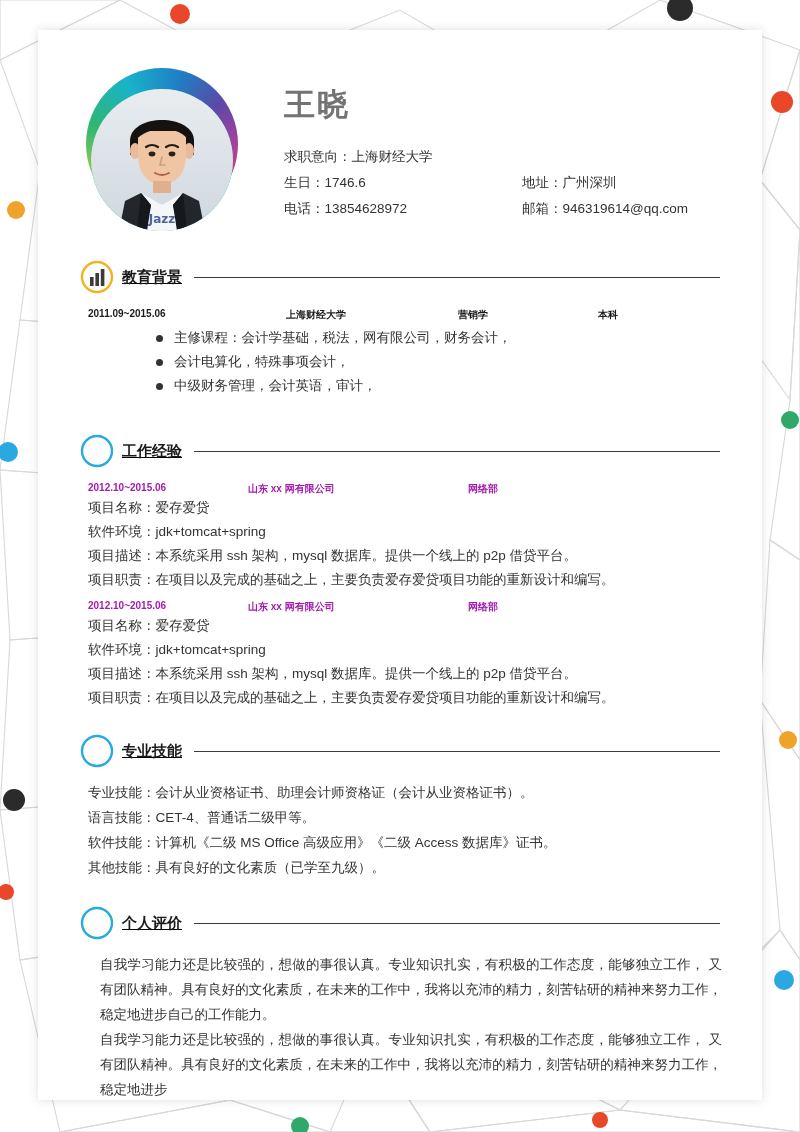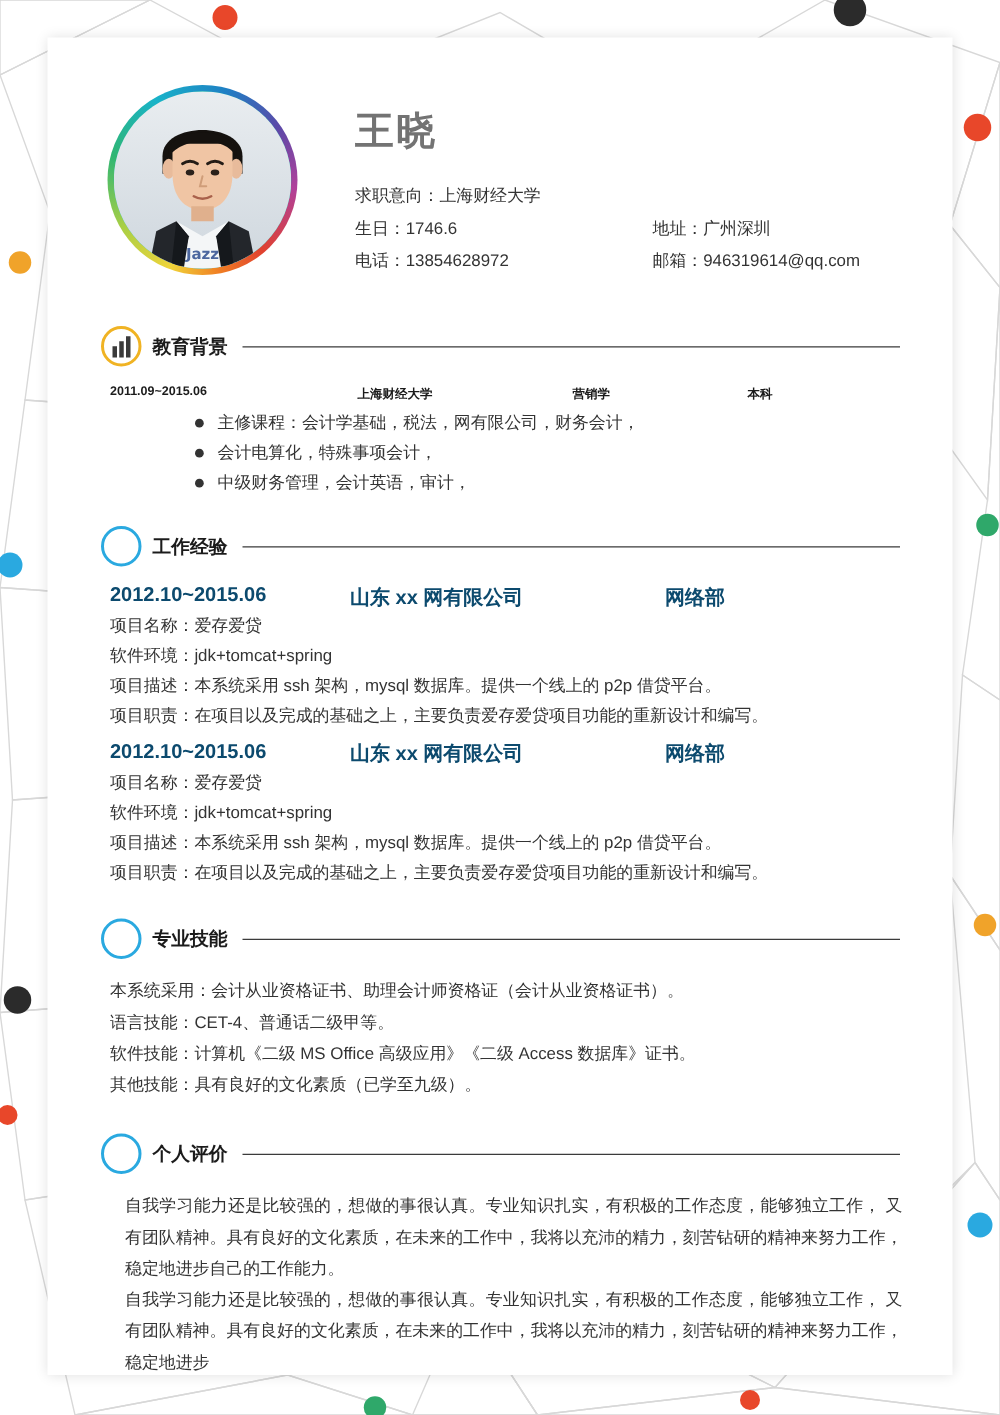--- a/index.html
+++ b/index.html
@@ -54,21 +54,21 @@
     border-radius: 50%;
     background:
       conic-gradient(from 200deg,
         #f0d43a 0deg, #a8cf45 40deg, #2fb673 85deg,
         #19b3c9 130deg, #1f7fc4 175deg, #5b49a8 215deg,
         #b0409a 255deg, #e0412f 300deg, #f07f23 330deg, #f0d43a 360deg);
     padding: 5px;
   }
   .photo-inner {
     position: absolute;
-    left: 5px; top: 5px;
+    left: 5px; top: 21px;
     width: 142px; height: 142px;
     border-radius: 50%;
     overflow: hidden;
     background: #14b8a6;
   }
   .photo-svg { display: block; width: 142px; height: 142px; }
   .header-text {
     flex: 1 1 auto;
     padding-left: 46px;
     padding-top: 20px;
@@ -88,20 +88,21 @@
   .hdr-line { display: flex; }
   .hdr-col-a { width: 238px; }
   .hdr-col-b { width: 250px; }
   
   .section { margin-top: 6px; }
   .sec-head {
     display: flex;
     align-items: center;
     height: 34px;
     margin-bottom: 4px;
+    text-decoration: underline;
   }
   .sec-badge {
     position: relative;
     width: 34px; height: 34px;
     flex: 0 0 34px;
     margin-left: 2px;
   }
   .sec-badge svg { display: block; }
   .sec-title {
     font-size: 15px;
@@ -146,25 +147,24 @@
     position: absolute;
     left: 0; top: 9px;
     width: 7px; height: 7px;
     border-radius: 50%;
     background: #333;
   }
   
   .work-block { margin-left: 10px; }
   .work-top {
     display: flex;
-    font-size: 16px;
+    font-size: 10px;
     font-weight: bold;
-    color: #0c4a6e;
+    color: #a21caf;
     margin-top: 14px;
-    gap: 32px;
   }
   .w-date { width: 160px; }
   .w-company { width: 220px; }
   .w-dept { width: 120px; }
   .work-line {
     font-size: 13.5px;
     color: #333;
     line-height: 24px;
   }
   .work-line .lbl { display: inline-block; }
@@ -323,21 +323,21 @@
         <div class="edu-major">营销学</div>
         <div class="edu-degree">本科</div>
       </div>
       <ul class="courses">
         <li>主修课程：会计学基础，税法，网有限公司，财务会计，</li>
         <li>会计电算化，特殊事项会计，</li>
         <li>中级财务管理，会计英语，审计，</li>
       </ul>
     </div>
 
-    <div class="section" style="margin-top:22px;">
+    <div class="section" style="margin-top:36px;">
       <div class="sec-head">
         <div class="sec-badge">
           <svg width="34" height="34" viewBox="0 0 34 34" xmlns="http://www.w3.org/2000/svg" aria-hidden="true">
             <circle cx="17" cy="17" r="15" fill="none" stroke="#2aa9e0" stroke-width="2.4"></circle>
           </svg>
         </div>
         <div class="sec-title">工作经验</div>
         <div class="sec-rule"></div>
       </div>
 
@@ -387,21 +387,21 @@
         <div class="sec-badge">
           <svg width="34" height="34" viewBox="0 0 34 34" xmlns="http://www.w3.org/2000/svg" aria-hidden="true">
             <circle cx="17" cy="17" r="15" fill="none" stroke="#2aa9e0" stroke-width="2.4"></circle>
           </svg>
         </div>
         <div class="sec-title">专业技能</div>
         <div class="sec-rule"></div>
       </div>
       <div class="skills">
         <div class="work-line">
-          <span class="lbl">本系统采用：</span><span>会计从业资格证书、助理会计师资格证（会计从业资格证书）。</span>
+          <span class="lbl">专业技能：</span><span>会计从业资格证书、助理会计师资格证（会计从业资格证书）。</span>
         </div>
         <div class="work-line">
           <span class="lbl">语言技能：</span><span>CET-4、普通话二级甲等。</span>
         </div>
         <div class="work-line">
           <span class="lbl">软件技能：</span><span>计算机《二级 MS Office 高级应用》《二级 Access 数据库》证书。</span>
         </div>
         <div class="work-line">
           <span class="lbl">其他技能：</span><span>具有良好的文化素质（已学至九级）。</span>
         </div>

